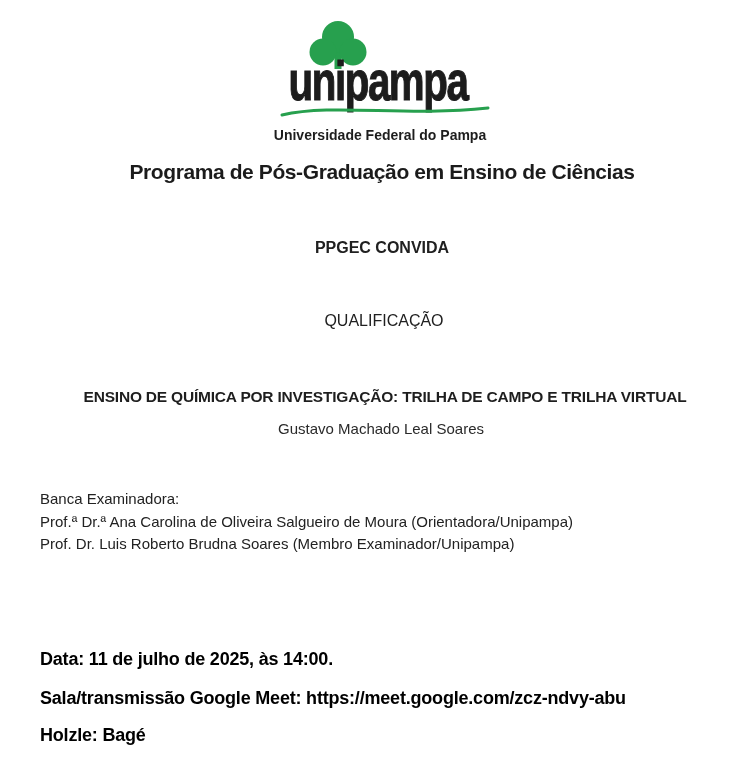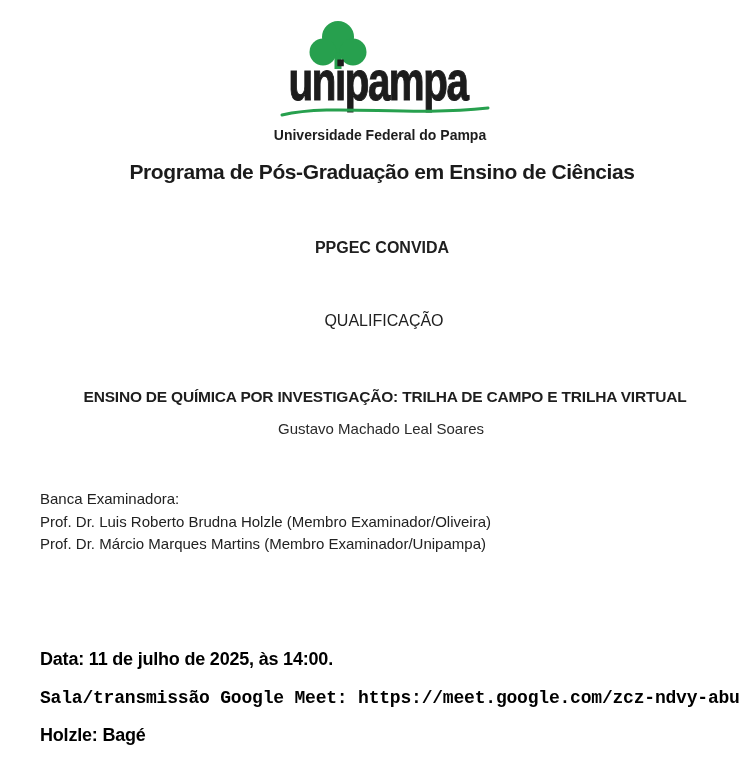--- a/index.html
+++ b/index.html
@@ -41,21 +41,21 @@
     transform: translateX(10px); color: #1e1e1e;
   }
   .work-author { top: 420px; font-size: 15px; transform: translateX(6px); color: #2a2a2a; }
 
   
   .committee { top: 488px; font-size: 15px; line-height: 22.5px; color: #222222; }
 
   
   .detail { font-size: 18px; font-weight: bold; letter-spacing: -0.2px; color: #000000; }
   .detail.data  { top: 649px; }
-  .detail.sala  { top: 688px; font-family: Liberation Mono, monospace; }
+  .detail.sala  { top: 688px; }
   .detail.local { top: 725px; }
 </style>
 </head>
 <body>
 
 <div>
 
   <svg class="tree" viewBox="0 0 64 48" xmlns="http://www.w3.org/2000/svg" aria-hidden="true">
     <rect x="28.5" y="28" width="7" height="20" fill="#27a04e"></rect>
     <circle cx="32" cy="16" r="16" fill="#27a04e"></circle>
@@ -76,22 +76,22 @@
   <div class="center invite">PPGEC CONVIDA</div>
 
   <div class="center event-type">QUALIFICAÇÃO</div>
 
   <div class="center work-title">ENSINO DE QUÍMICA POR INVESTIGAÇÃO: TRILHA DE CAMPO E TRILHA VIRTUAL</div>
 
   <div class="center work-author">Gustavo Machado Leal Soares</div>
 
   <div class="leftcol committee">
     <div>Banca Examinadora:</div>
-    <div>Prof. Dr. Luis Roberto Brudna Holzle (Membro Examinador/Oliveira)</div>
-    <div>Prof. Dr. Márcio Marques Martins (Membro Examinador/Unipampa)</div>
+    <div>Prof.ª Dr.ª Ana Carolina de Oliveira Salgueiro de Moura (Orientadora/Unipampa)</div>
+    <div>Prof. Dr. Luis Roberto Brudna Soares (Membro Examinador/Unipampa)</div>
   </div>
 
   <div class="leftcol detail data">Data: 11 de julho de 2025, às 14:00.</div>
 
   <div class="leftcol detail sala">Sala/transmissão Google Meet: https://meet.google.com/zcz-ndvy-abu</div>
 
   <div class="leftcol detail local">Holzle: Bagé</div>
 
 </div>
 

